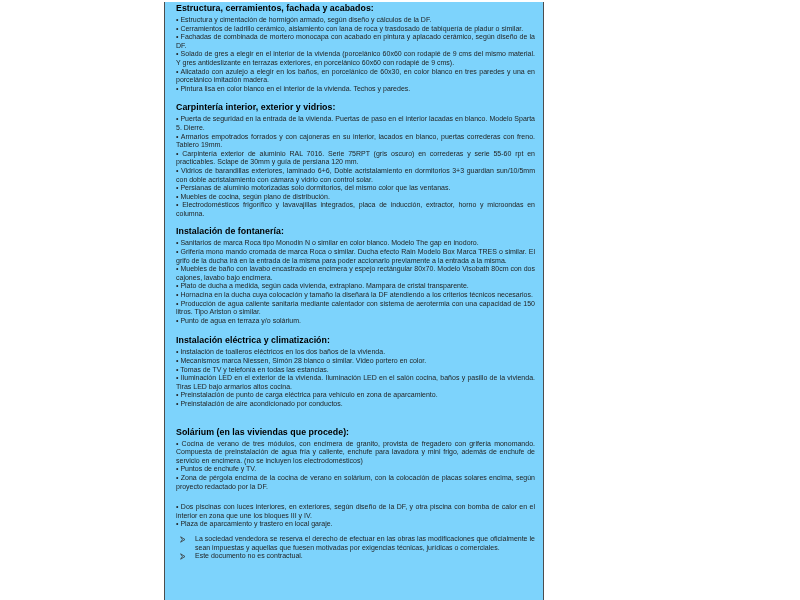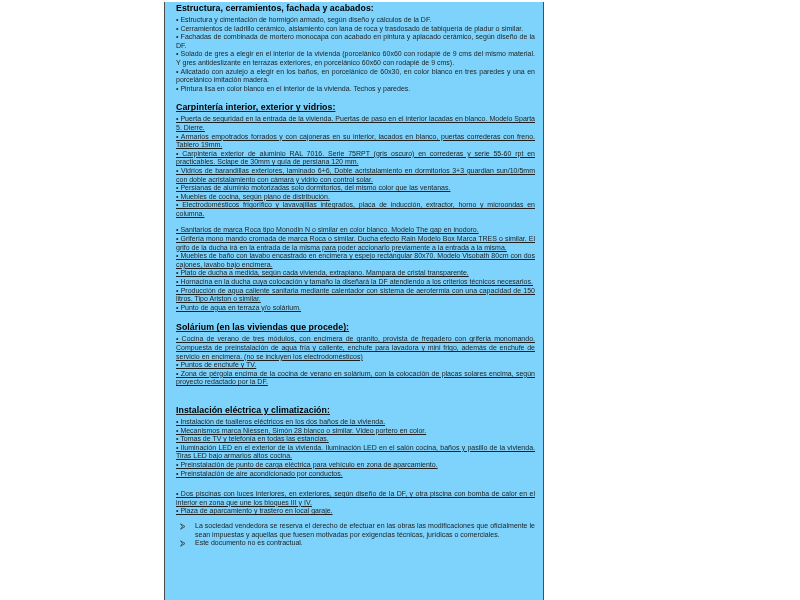--- a/index.html
+++ b/index.html
@@ -17,21 +17,21 @@
     box-sizing:border-box;
     border-left:1.4px solid #4d4d4d;
     border-right:1.4px solid #4d4d4d;
     background:#7dd3fc;
   }
   .content {
     padding:1px 8px 0 11px;
     color:#1f1f1f;
   }
   .section { margin:0; }
-  .section + .section { margin-top:9px;text-decoration:underline; }
+  .section + .section { margin-top:9px; }
   .section:nth-of-type(3) { margin-top:8px; }
   .section:nth-of-type(4) { margin-top:10px; }
   .section:nth-of-type(5) { margin-top:18px; }
   .section:nth-of-type(6) { margin-top:12px; }
   .sec-title {
     font-size:8.8px;
     font-weight:bold;
     color:#000000;
     line-height:11px;
     margin:0 0 2px 0;
@@ -97,62 +97,63 @@
 
   <p class="bullet">• Persianas de aluminio motorizadas solo dormitorios, del mismo color que las ventanas.</p>
 
   <p class="bullet">• Muebles de cocina, según plano de distribución.</p>
 
   <p class="bullet">• Electrodomésticos frigorífico y lavavajillas integrados, placa de inducción, extractor, horno y microondas en columna.</p>
 </div>
   </section>
 
   <section class="section">
+    <h2 class="sec-title">Instalación de fontanería:</h2>
     <div class="bullets">
   <p class="bullet">• Sanitarios de marca Roca tipo Monodin N o similar en color blanco. Modelo The gap en inodoro.</p>
 
   <p class="bullet">• Grifería mono mando cromada de marca Roca o similar. Ducha efecto Rain Modelo Box Marca TRES o similar. El grifo de la ducha irá en la entrada de la misma para poder accionarlo previamente a la entrada a la misma.</p>
 
   <p class="bullet">• Muebles de baño con lavabo encastrado en encimera y espejo rectángular 80x70. Modelo Visobath 80cm con dos cajones, lavabo bajo encimera.</p>
 
   <p class="bullet">• Plato de ducha a medida, según cada vivienda, extraplano. Mampara de cristal transparente.</p>
 
   <p class="bullet">• Hornacina en la ducha cuya colocación y tamaño la diseñará la DF atendiendo a los criterios técnicos necesarios.</p>
 
   <p class="bullet">• Producción de agua caliente sanitaria mediante calentador con sistema de aerotermia con una capacidad de 150 litros. Tipo Ariston o similar.</p>
 
   <p class="bullet">• Punto de agua en terraza y/o solárium.</p>
 </div>
   </section>
 
   <section class="section">
-    <h2 class="sec-title">Solárium (en las viviendas que procede):</h2>
-    <div class="bullets">
-  <p class="bullet">• Cocina de verano de tres módulos, con encimera de granito, provista de fregadero con grifería monomando. Compuesta de preinstalación de agua fría y caliente, enchufe para lavadora y mini frigo, además de enchufe de servicio en encimera. (no se incluyen los electrodomésticos)</p>
-
-  <p class="bullet">• Puntos de enchufe y TV.</p>
-
-  <p class="bullet">• Zona de pérgola encima de la cocina de verano en solárium, con la colocación de placas solares encima, según proyecto redactado por la DF.</p>
-</div>
-  </section>
-
-  <section class="section">
     <h2 class="sec-title">Instalación eléctrica y climatización:</h2>
     <div class="bullets">
   <p class="bullet">• Instalación de toalleros eléctricos en los dos baños de la vivienda.</p>
 
   <p class="bullet">• Mecanismos marca Niessen, Simón 28 blanco o similar. Video portero en color.</p>
 
   <p class="bullet">• Tomas de TV y telefonía en todas las estancias.</p>
 
   <p class="bullet">• Iluminación LED en el exterior de la vivienda. Iluminación LED en el salón cocina, baños y pasillo de la vivienda. Tiras LED bajo armarios altos cocina.</p>
 
   <p class="bullet">• Preinstalación de punto de carga eléctrica para vehículo en zona de aparcamiento.</p>
 
   <p class="bullet">• Preinstalación de aire acondicionado por conductos.</p>
+</div>
+  </section>
+
+  <section class="section">
+    <h2 class="sec-title">Solárium (en las viviendas que procede):</h2>
+    <div class="bullets">
+  <p class="bullet">• Cocina de verano de tres módulos, con encimera de granito, provista de fregadero con grifería monomando. Compuesta de preinstalación de agua fría y caliente, enchufe para lavadora y mini frigo, además de enchufe de servicio en encimera. (no se incluyen los electrodomésticos)</p>
+
+  <p class="bullet">• Puntos de enchufe y TV.</p>
+
+  <p class="bullet">• Zona de pérgola encima de la cocina de verano en solárium, con la colocación de placas solares encima, según proyecto redactado por la DF.</p>
 </div>
   </section>
 
   <section class="section">
     <div class="bullets">
   <p class="bullet">• Dos piscinas con luces interiores, en exteriores, según diseño de la DF, y otra piscina con bomba de calor en el interior en zona que une los bloques III y IV.</p>
 
   <p class="bullet">• Plaza de aparcamiento y trastero en local garaje.</p>
 </div>
   </section>

